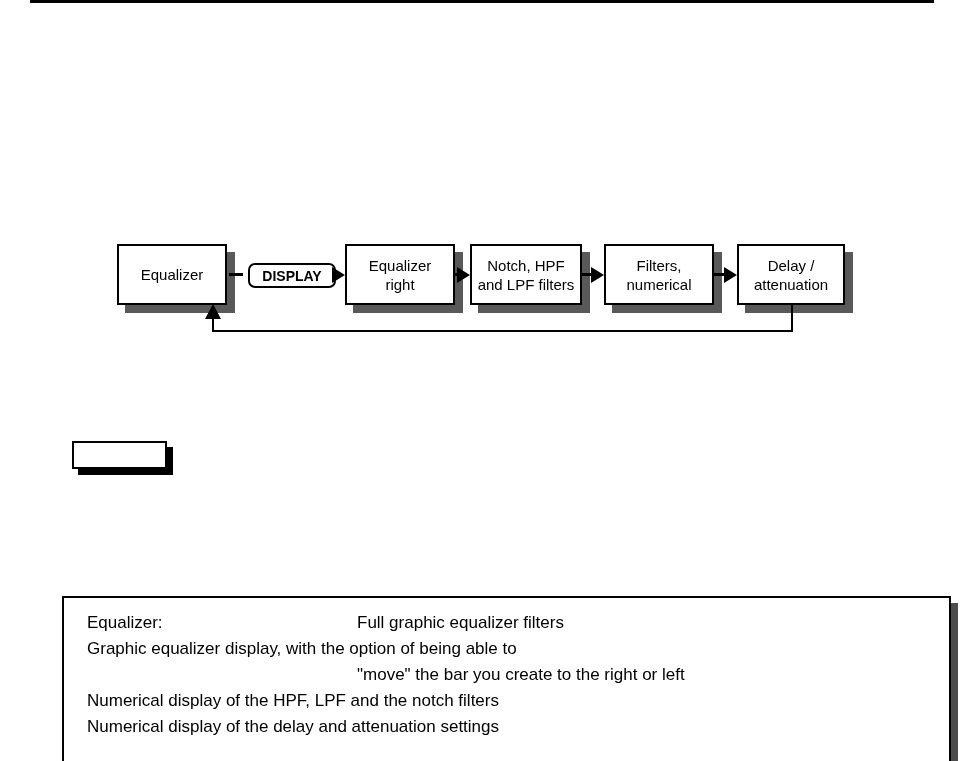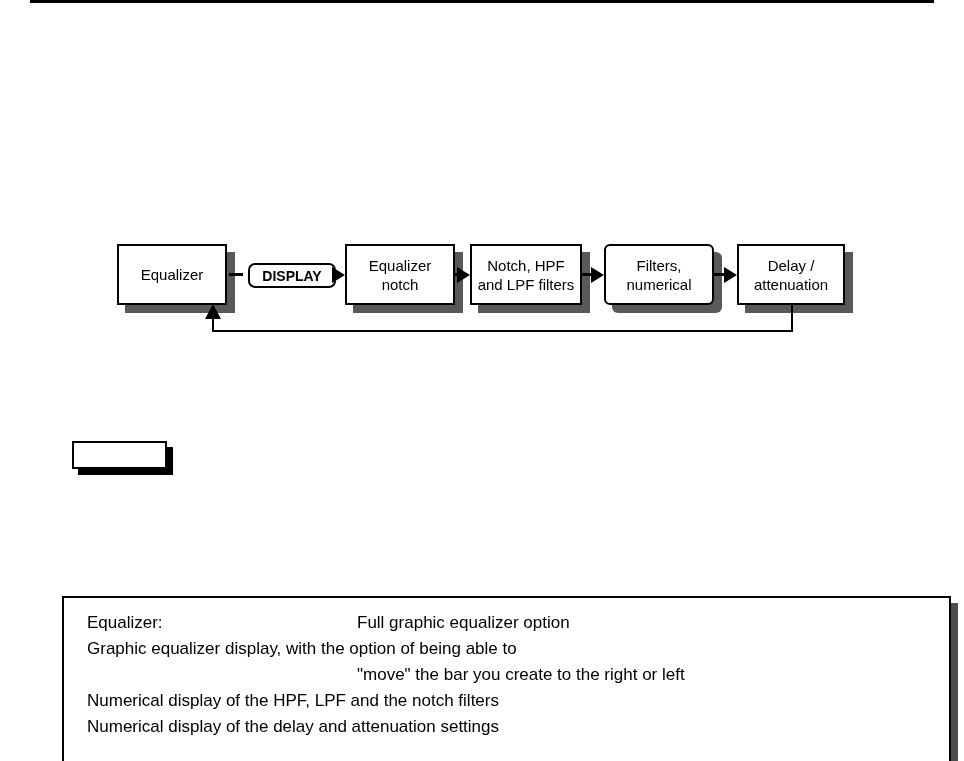--- a/index.html
+++ b/index.html
@@ -8,21 +8,21 @@
   .top-rule{position:absolute;left:30px;top:0;width:904px;height:3px;background:#000;}
 
   
   .fbox{position:absolute;top:244px;height:61px;background:#fff;border:2px solid #000;
         box-shadow:8px 8px 0 #595959;box-sizing:border-box;
         display:flex;flex-direction:column;align-items:center;justify-content:center;
         font-size:15px;line-height:19px;text-align:center;}
   #fbox1{left:117px;width:110px;}
   #fbox2{left:345px;width:110px;}
   #fbox3{left:470px;width:112px;}
-  #fbox4{left:604px;width:110px;border-radius:6px;}
+  #fbox4{left:604px;width:110px;}
   #fbox5{left:737px;width:108px;}
 
   .dash{position:absolute;left:229px;top:273px;width:14px;height:3px;background:#000;}
   .key{position:absolute;left:248px;top:263px;width:88px;height:25px;background:#fff;
        border:2px solid #000;border-radius:7px;box-sizing:border-box;
        display:flex;align-items:center;justify-content:center;
        font-size:14px;font-weight:bold;}
   .hline{position:absolute;height:3px;background:#000;}
   #ln23{left:455px;top:273px;width:7px;}
   #ln34{left:582px;top:273px;width:11px;}
@@ -69,21 +69,21 @@
     <div class="dash"></div>
 
     <div class="key">
       <span>DISPLAY</span>
     </div>
 
     <div class="tri-right" id="trA"></div>
 
     <div class="fbox" id="fbox2">
       <span>Equalizer</span>
-      <span>notch</span>
+      <span>right</span>
     </div>
 
     <div class="hline" id="ln23"></div>
     <div class="tri-right" id="trB"></div>
 
     <div class="fbox" id="fbox3">
       <span>Notch, HPF</span>
       <span>and LPF filters</span>
     </div>
 
@@ -108,21 +108,21 @@
     <div class="fb-up-stub"></div>
     <div class="tri-up"></div>
 
   </div>
 
   <div class="blank-key"></div>
 
   <div class="legend">
     <div class="lrow">
       <span class="term">Equalizer:</span>
-      <span class="def">Full graphic equalizer option</span>
+      <span class="def">Full graphic equalizer filters</span>
     </div>
     <div class="lrow">
       <span class="def">Graphic equalizer display, with the option of being able to</span>
     </div>
     <div class="lrow">
       <span class="term"></span>
       <span class="def">"move" the bar you create to the right or left</span>
     </div>
     <div class="lrow">
       <span class="def">Numerical display of the HPF, LPF and the notch filters</span>

